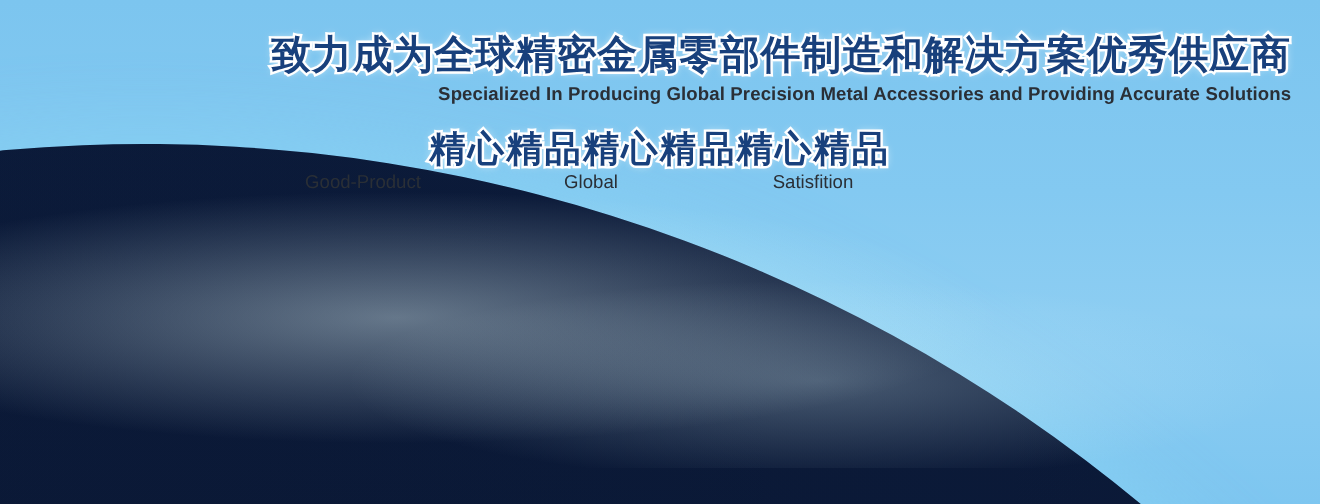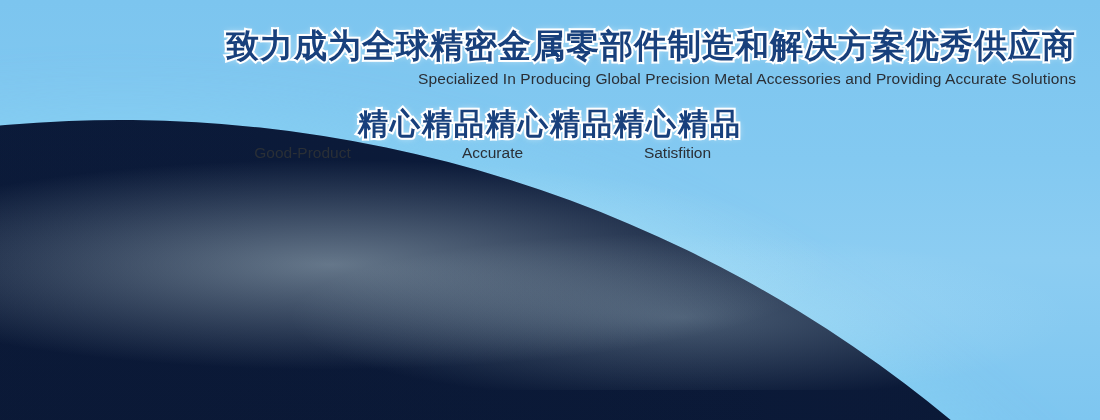--- a/index.html
+++ b/index.html
@@ -181,21 +181,21 @@
     white-space: nowrap;
   }
 
   .subhead {
     position: absolute;
     left: 0;
     right: 24px;
     top: 70px;
     text-align: right;
     font-size: 15.5px;
-    font-weight: normal;
+    font-weight: bold;
     color: #2a2f36;
     letter-spacing: 0.1px;
     white-space: nowrap;
   }
 
   .slogan-row {
     position: absolute;
     left: 0;
     top: 104px;
     width: 1100px;
@@ -261,18 +261,18 @@
     <div class="subhead">Specialized In Producing Global Precision Metal Accessories and Providing Accurate Solutions</div>
 
     <div class="slogan-row">
       <span class="slogan-cn">精心精品</span>
       <span class="slogan-cn">精心精品</span>
       <span class="slogan-cn">精心精品</span>
     </div>
 
     <div class="slogan-en-row">
       <span class="slogan-en w0">Good-Product</span>
-      <span class="slogan-en w1">Accurate</span>
+      <span class="slogan-en w1">Global</span>
       <span class="slogan-en w2">Satisfition</span>
     </div>
 
   </div>
 </div>
 
 </body></html>

